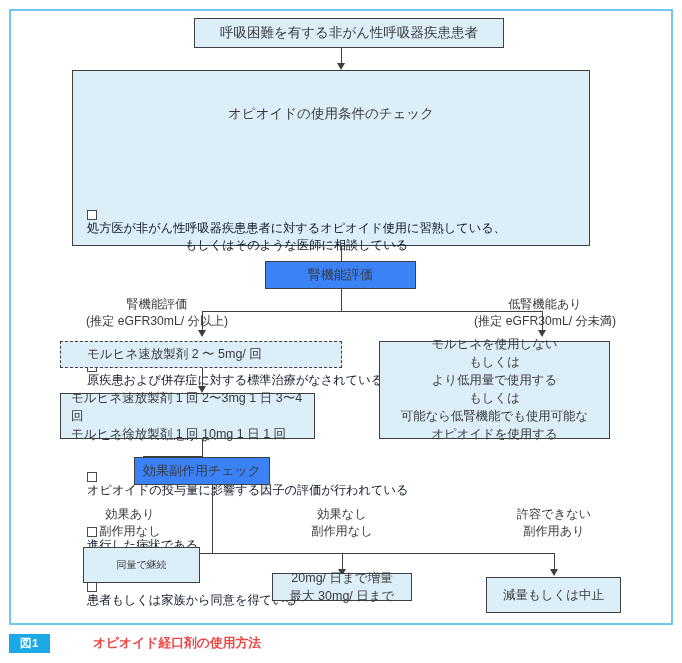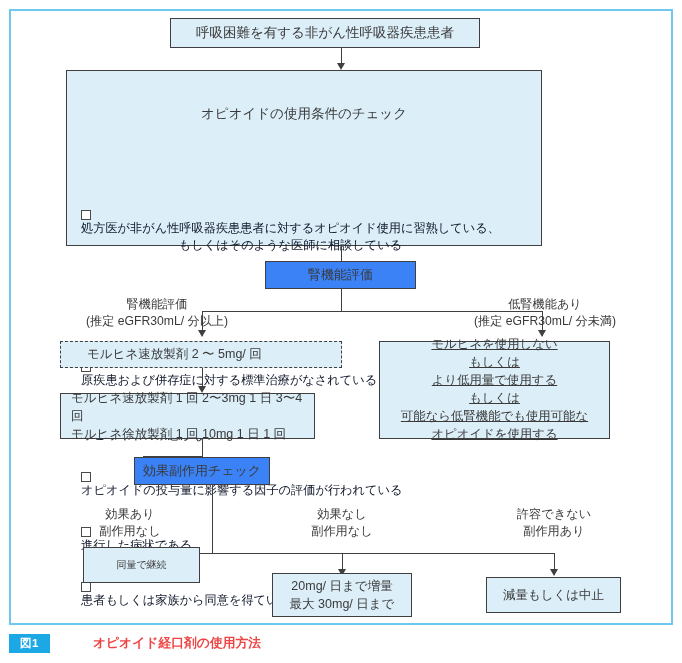--- a/index.html
+++ b/index.html
@@ -132,26 +132,26 @@
     color: #ef4444;
   }
 </style>
 </head>
 <body>
 
 <div id="figure-frame"></div>
 
 <div id="diagram">
 
-  <div class="node" id="node-patient" style="left:170px; top:18px; width:310px; height:30px; font-size:13.5px;">呼吸困難を有する非がん性呼吸器疾患患者</div>
+  <div class="node" id="node-patient" style="left:194px; top:18px; width:310px; height:30px; font-size:13.5px;">呼吸困難を有する非がん性呼吸器疾患患者</div>
 
   <div class="line-v" style="left:340.5px; top:48px; height:20px;"></div>
   <div class="arrow-down" style="left:336.5px; top:63px;"></div>
 
-  <div class="node" id="condition-check-box" style="left:66px; top:70px; width:476px; height:176px;">
+  <div class="node" id="condition-check-box" style="left:72px; top:70px; width:518px; height:176px;">
     <div id="condition-check-title">オピオイドの使用条件のチェック</div>
 
     <div class="check-group">
       <div class="check-item">
         <span class="checkbox"></span>
         <span>処方医が非がん性呼吸器疾患患者に対するオピオイド使用に習熟している、
 もしくはそのような医師に相談している</span>
       </div>
     </div>
 
@@ -199,21 +199,21 @@
 (推定 eGFR30mL/ 分未満)</div>
 
   <div class="node dashed left-align" style="left:60px; top:341px; width:282px; height:27px; font-size:12.5px; padding-left:26px;">モルヒネ速放製剤 2 〜 5mg/ 回</div>
 
   <div class="line-v" style="left:202px; top:368px; height:23px;"></div>
   <div class="arrow-down" style="left:198px; top:386px;"></div>
 
   <div class="node left-align" style="left:60px; top:393px; width:255px; height:46px; font-size:12.5px; padding-left:10px;">モルヒネ速放製剤 1 回 2〜3mg 1 日 3〜4 回
 モルヒネ徐放製剤 1 回 10mg 1 日 1 回</div>
 
-  <div class="node" style="left:379px; top:341px; width:231px; height:98px; font-size:12.4px;text-decoration:underline;">モルヒネを使用しない
+  <div class="node" style="left:379px; top:341px; width:231px; height:98px; font-size:12.4px;">モルヒネを使用しない
 もしくは
 より低用量で使用する
 もしくは
 可能なら低腎機能でも使用可能な
 オピオイドを使用する</div>
 
   <div class="line-v" style="left:202px; top:439px; height:18px;"></div>
   <div class="line-h" style="left:143px; top:456px; width:60px;"></div>
   <div class="line-v" style="left:143px; top:456px; height:2px;"></div>
 
@@ -235,21 +235,21 @@
 副作用なし</div>
 
   <div class="branch-label" style="left:274px; top:506px; width:136px;">効果なし
 副作用なし</div>
 
   <div class="branch-label" style="left:486px; top:506px; width:136px;">許容できない
 副作用あり</div>
 
   <div class="node" style="left:83px; top:547px; width:117px; height:36px; font-size:10px;">同量で継続</div>
 
-  <div class="node" style="left:272px; top:573px; width:140px; height:44px; font-size:12.5px;">20mg/ 日まで増量
+  <div class="node" style="left:272px; top:573px; width:140px; height:28px; font-size:12.5px;">20mg/ 日まで増量
 最大 30mg/ 日まで</div>
 
   <div class="node" style="left:486px; top:577px; width:135px; height:36px; font-size:12.5px;">減量もしくは中止</div>
 
 </div>
 
 <div id="caption">
   <span id="caption-badge">図1</span>
   <span id="caption-text">オピオイド経口剤の使用方法</span>
 </div>

